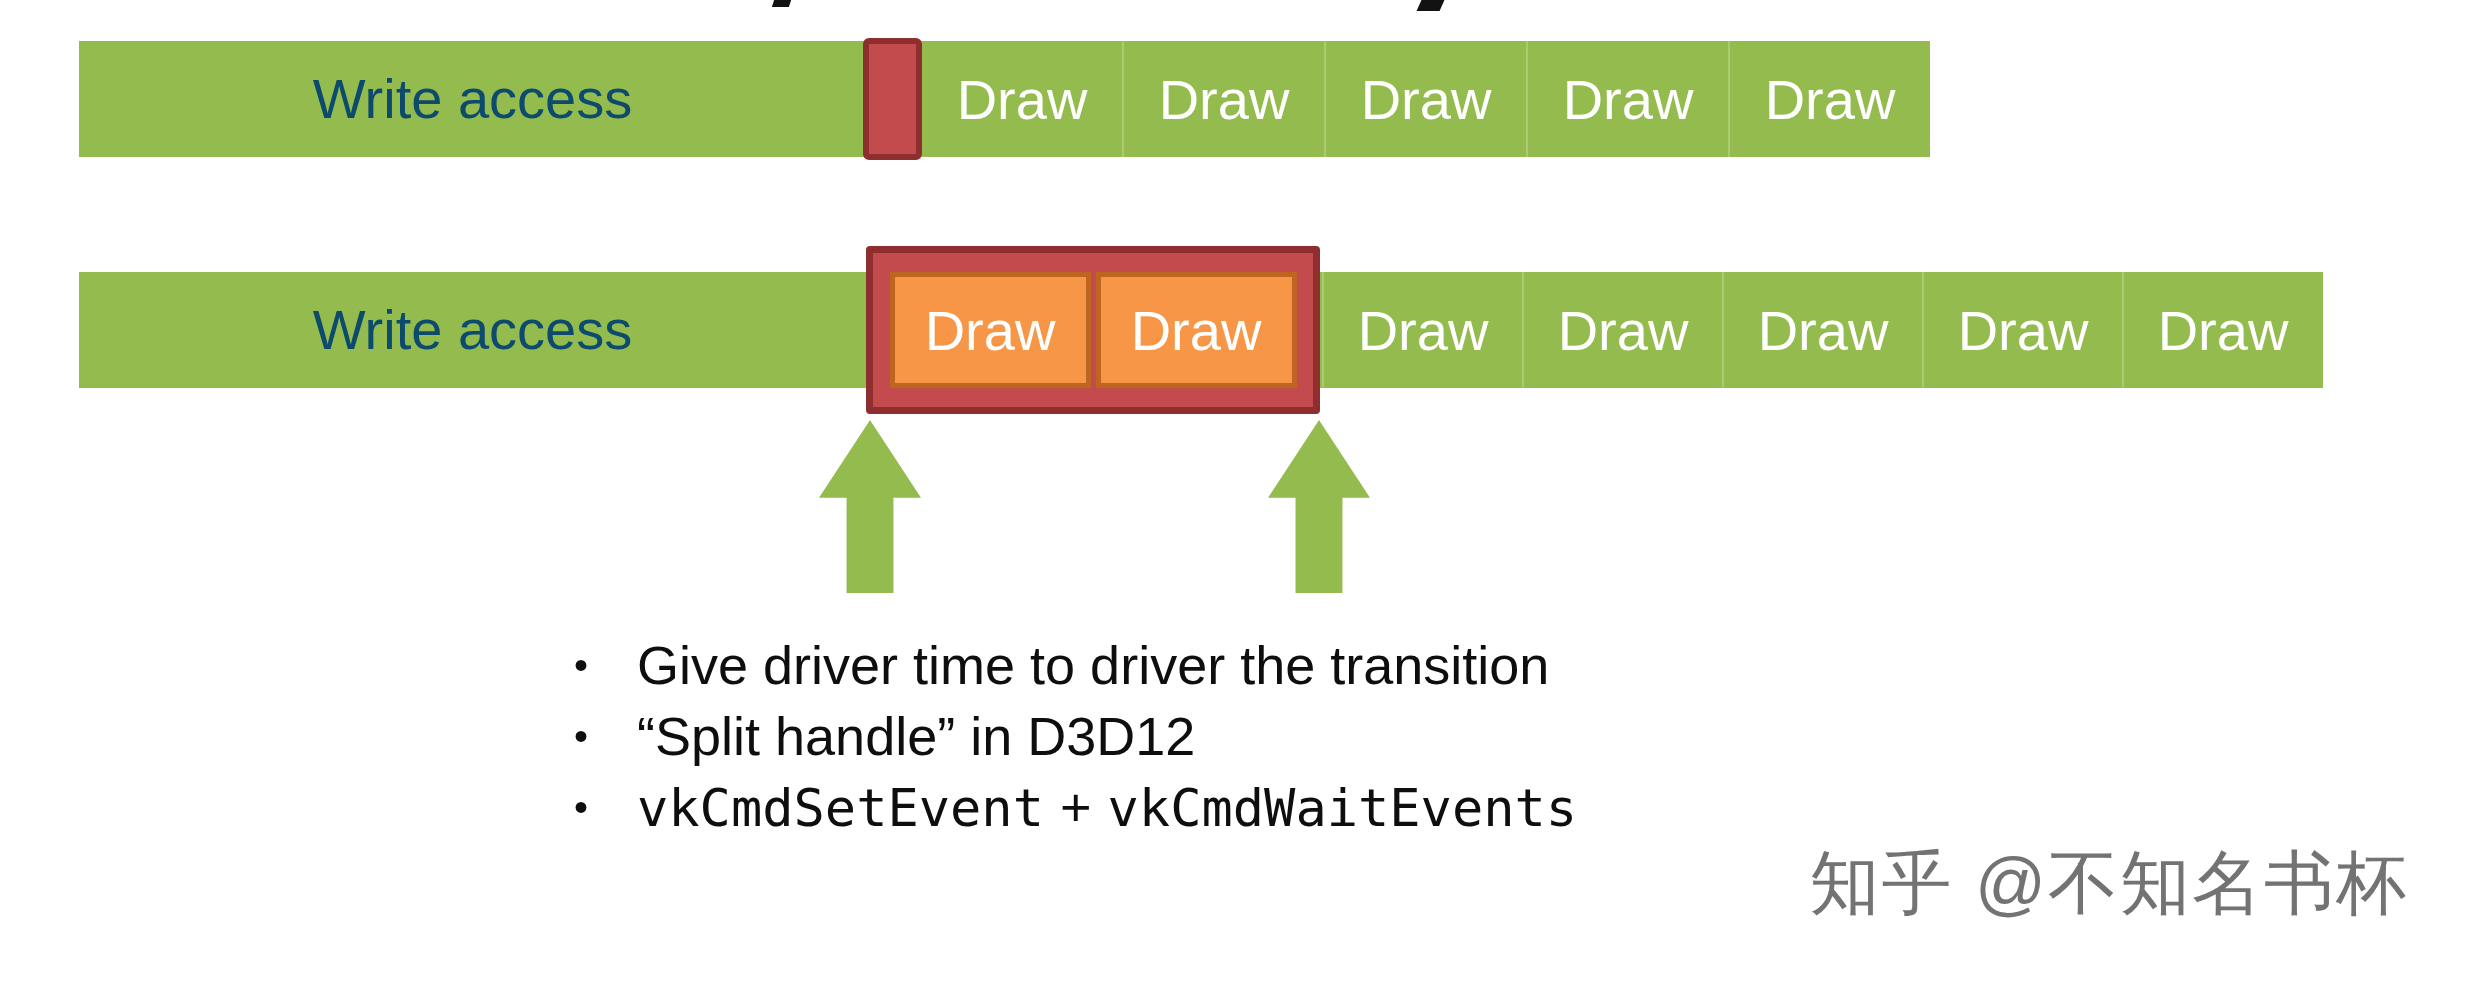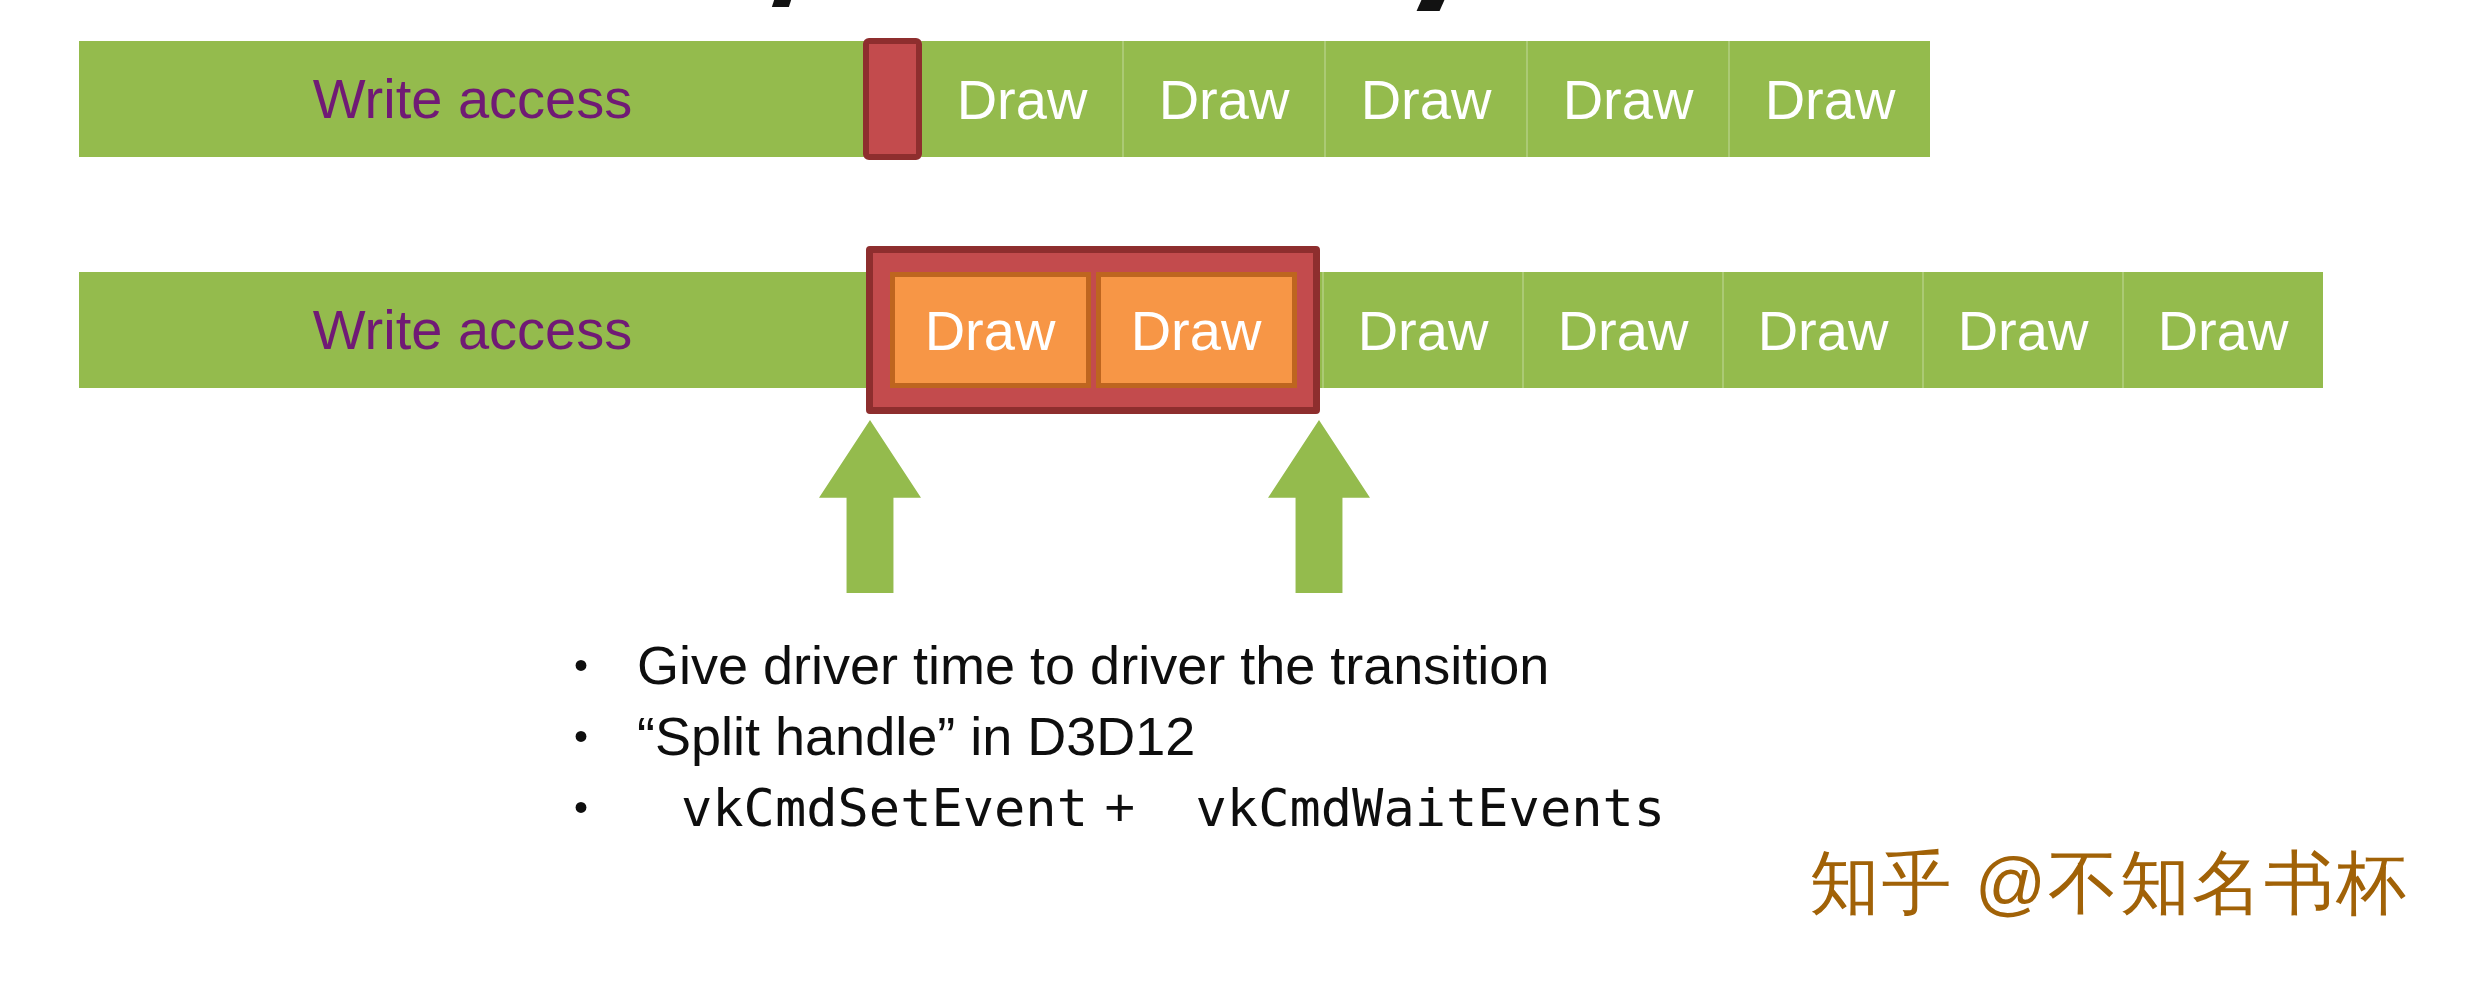--- a/index.html
+++ b/index.html
@@ -18,21 +18,21 @@
   
   .bar{
     position:absolute;
     background:#94BB4D;
     height:116px;
     display:flex;
     align-items:stretch;
   }
   .bar-label{
     display:flex;align-items:center;justify-content:center;
-    color:#701a75;font-size:56px;line-height:116px;white-space:nowrap;
+    color:#0c4a6e;font-size:56px;line-height:116px;white-space:nowrap;
   }
   .write-cell{width:787px;}   
   .draw-cell{
     display:flex;align-items:center;justify-content:center;
     color:#ffffff;font-size:56px;white-space:nowrap;
     border-left:2px solid rgba(255,255,255,0.22);
   }
   #bar1{left:79px;top:41px;width:1851px;}
   #bar1 .draw-cell{width:200px;}
   #bar1 .spacer{width:54px;}  
@@ -73,27 +73,27 @@
   .bullets{
     position:absolute;left:560px;top:630px;width:1000px;
     color:#0E0E0E;font-size:54px;line-height:71px;
   }
   .bullet-item{display:flex;align-items:flex-start;}
   .bullet-marker{
     flex:0 0 77px;font-size:40px;line-height:71px;text-align:left;
     padding-left:14px;box-sizing:border-box;
   }
   .bullet-text{flex:1;}
-  .code{font-family:"DejaVu Sans Mono", monospace;font-size:52px;margin-left:44px;}
+  .code{font-family:"DejaVu Sans Mono", monospace;font-size:52px;}
   .plus{margin:0 16px;}
 
   
   .watermark{
     position:absolute;right:60px;top:846px;
-    color:#a16207;font-size:70px;line-height:74px;letter-spacing:2px;
+    color:#737373;font-size:70px;line-height:74px;letter-spacing:2px;
     white-space:nowrap;
   }
 </style>
 </head>
 <body>
 
 <div id="canvas">
 
   <div class="title-mark left"></div>
   <div class="title-mark right"></div>

